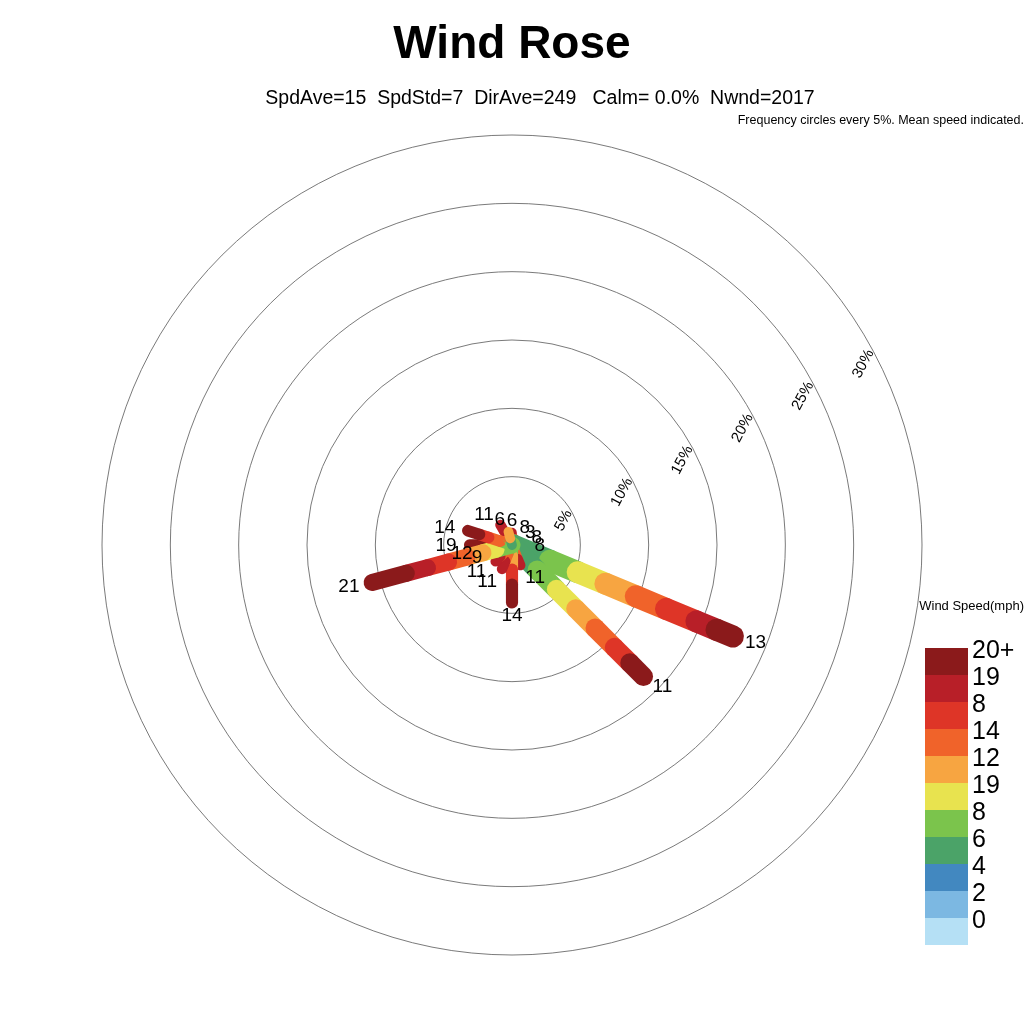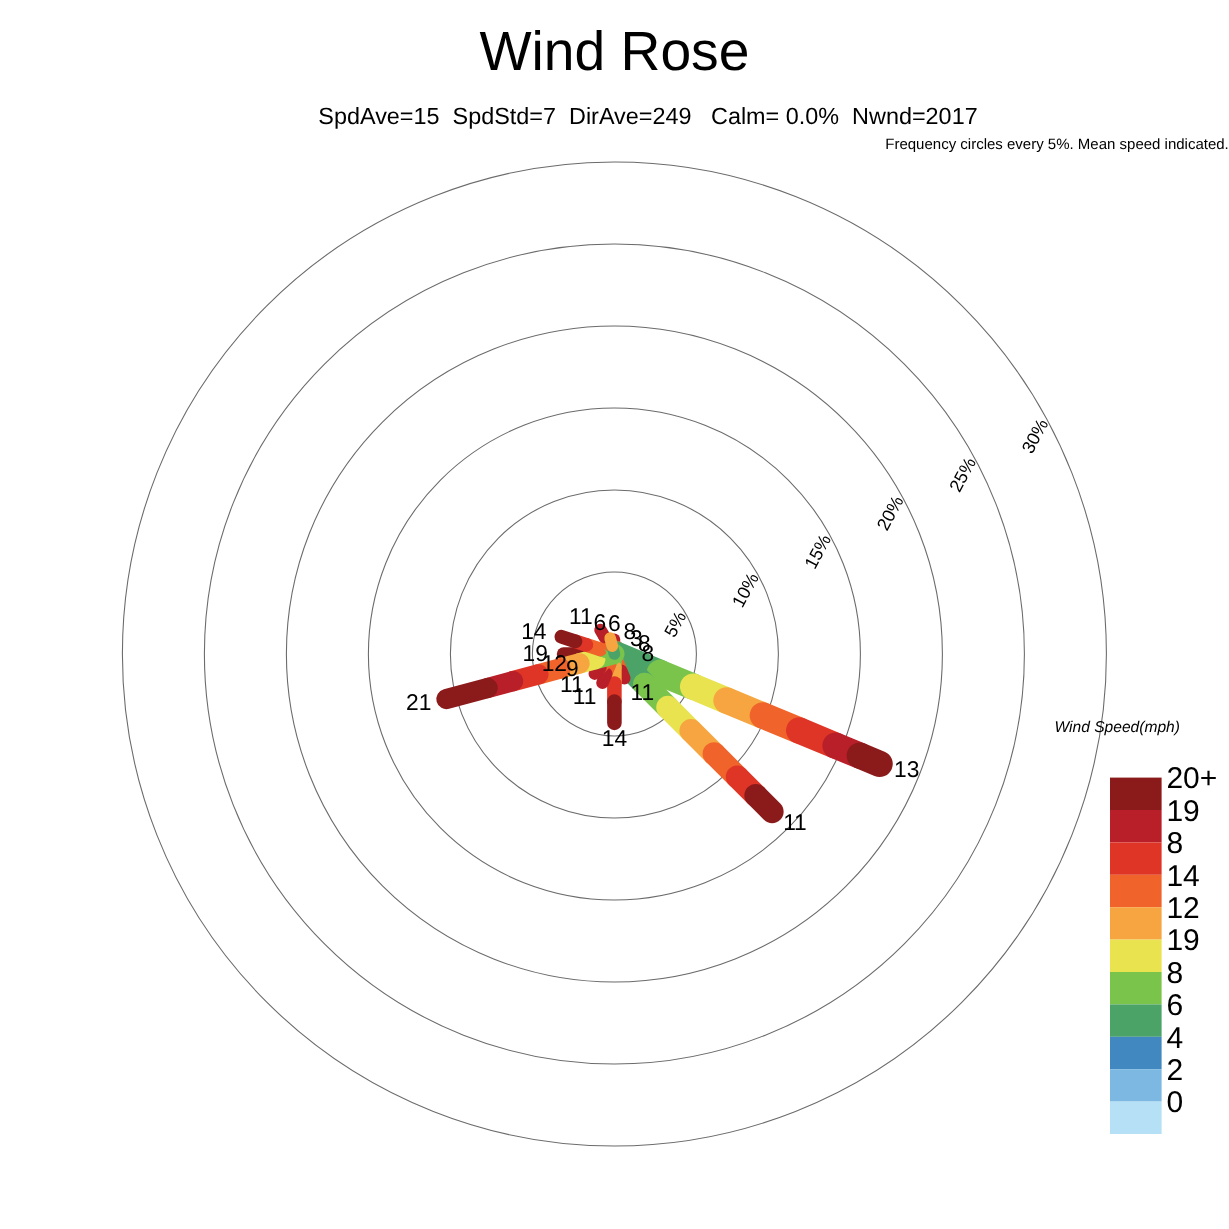--- a/index.html
+++ b/index.html
@@ -1,30 +1,30 @@
 <!DOCTYPE html>
 <html><head>
 <meta charset="utf-8">
 <style>
   html,body{margin:0;padding:0;background:#ffffff;}
   body{width:1024px;height:1024px;overflow:hidden;
        font-family:"Liberation Sans","DejaVu Sans",sans-serif;color:#000;}
   #stage{position:relative;width:1024px;height:1024px;}
 
   #title{position:absolute;left:0;top:14px;width:1024px;text-align:center;
-         font-size:46px;font-weight:400;letter-spacing:0px;line-height:56px;}
+         font-size:46px;font-weight:700;letter-spacing:0px;line-height:56px;}
   #stats{position:absolute;left:0;top:85px;width:1024px;text-align:center;
          font-size:19.5px;line-height:24px;white-space:pre;padding-left:28px;}
   #note{position:absolute;left:0;top:112px;width:1024px;text-align:right;
         font-size:12.5px;line-height:16px;}
 
   #plot{position:absolute;left:0;top:0;width:1024px;height:1024px;}
 
   #legend-title{position:absolute;left:838px;top:598px;width:186px;
-                text-align:center;font-size:13px;line-height:16px;font-style:italic;}
+                text-align:right;font-size:13px;line-height:16px;}
   #legend{position:absolute;left:925px;top:648px;width:98px;}
   .lrow{position:relative;height:27px;padding-left:40px;}
   .lsw{position:absolute;left:0;top:0;width:43px;height:27px;}
   .llab{position:absolute;left:47px;top:-12px;width:51px;
         font-size:25px;line-height:27px;text-align:left;}
 </style>
 </head>
 <body>
 
 <div id="stage">

